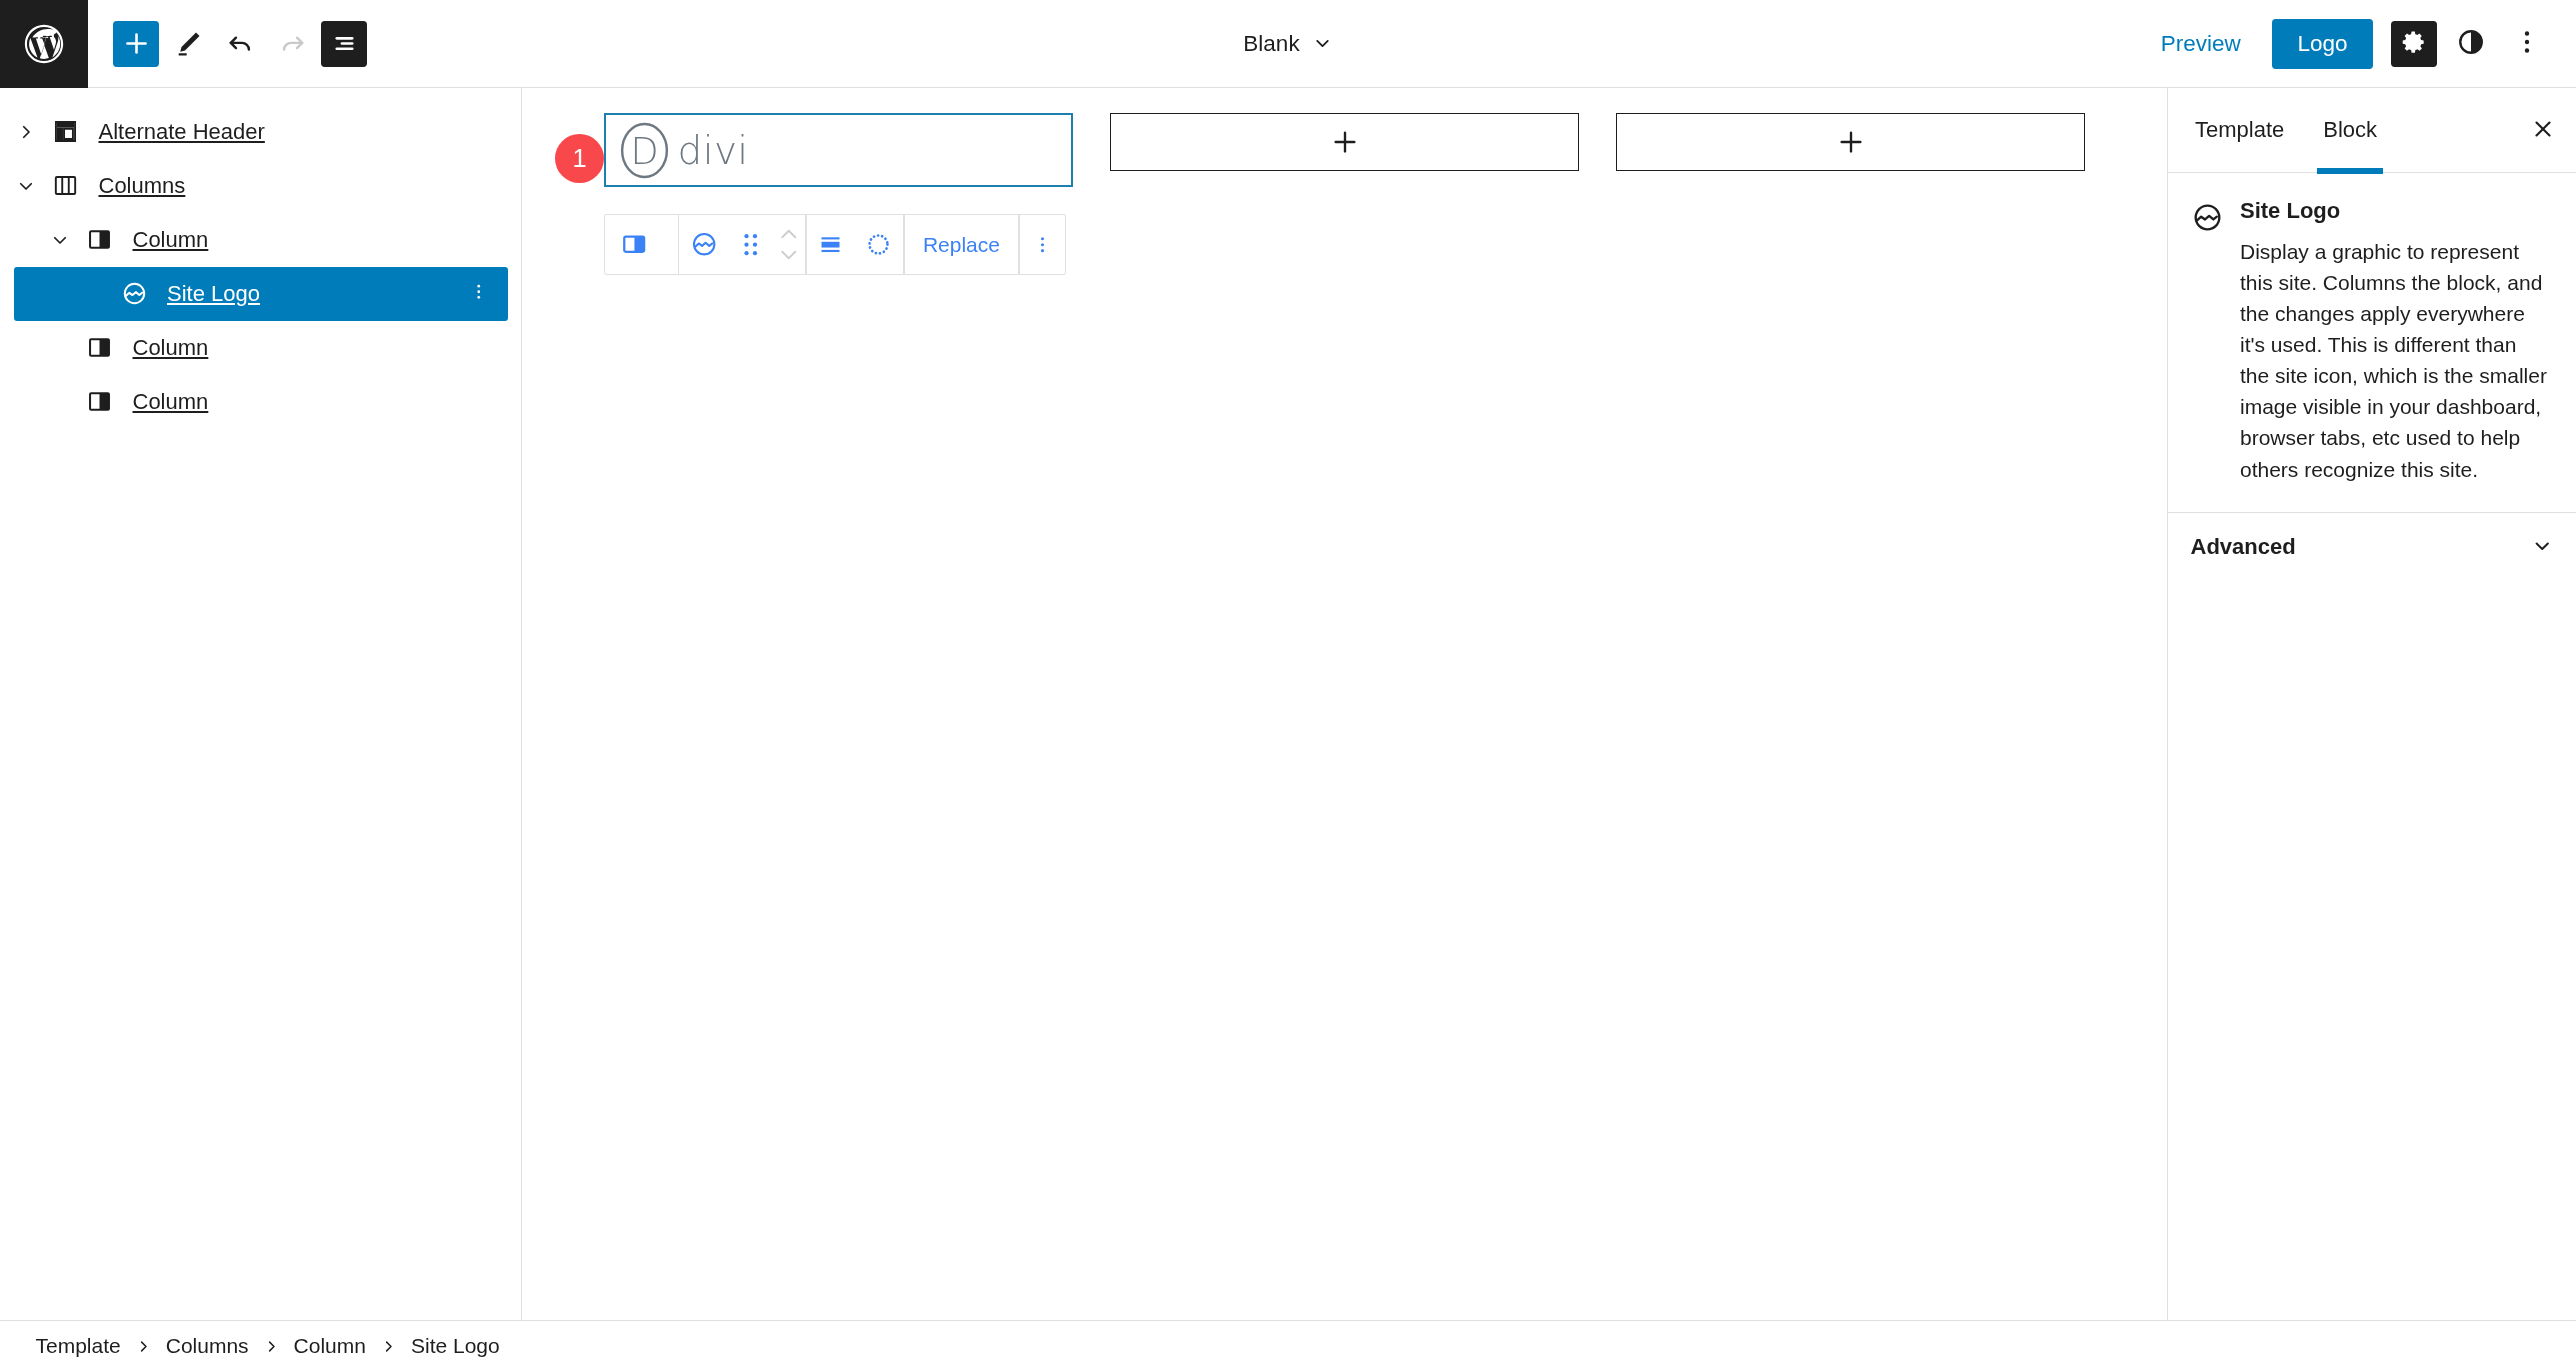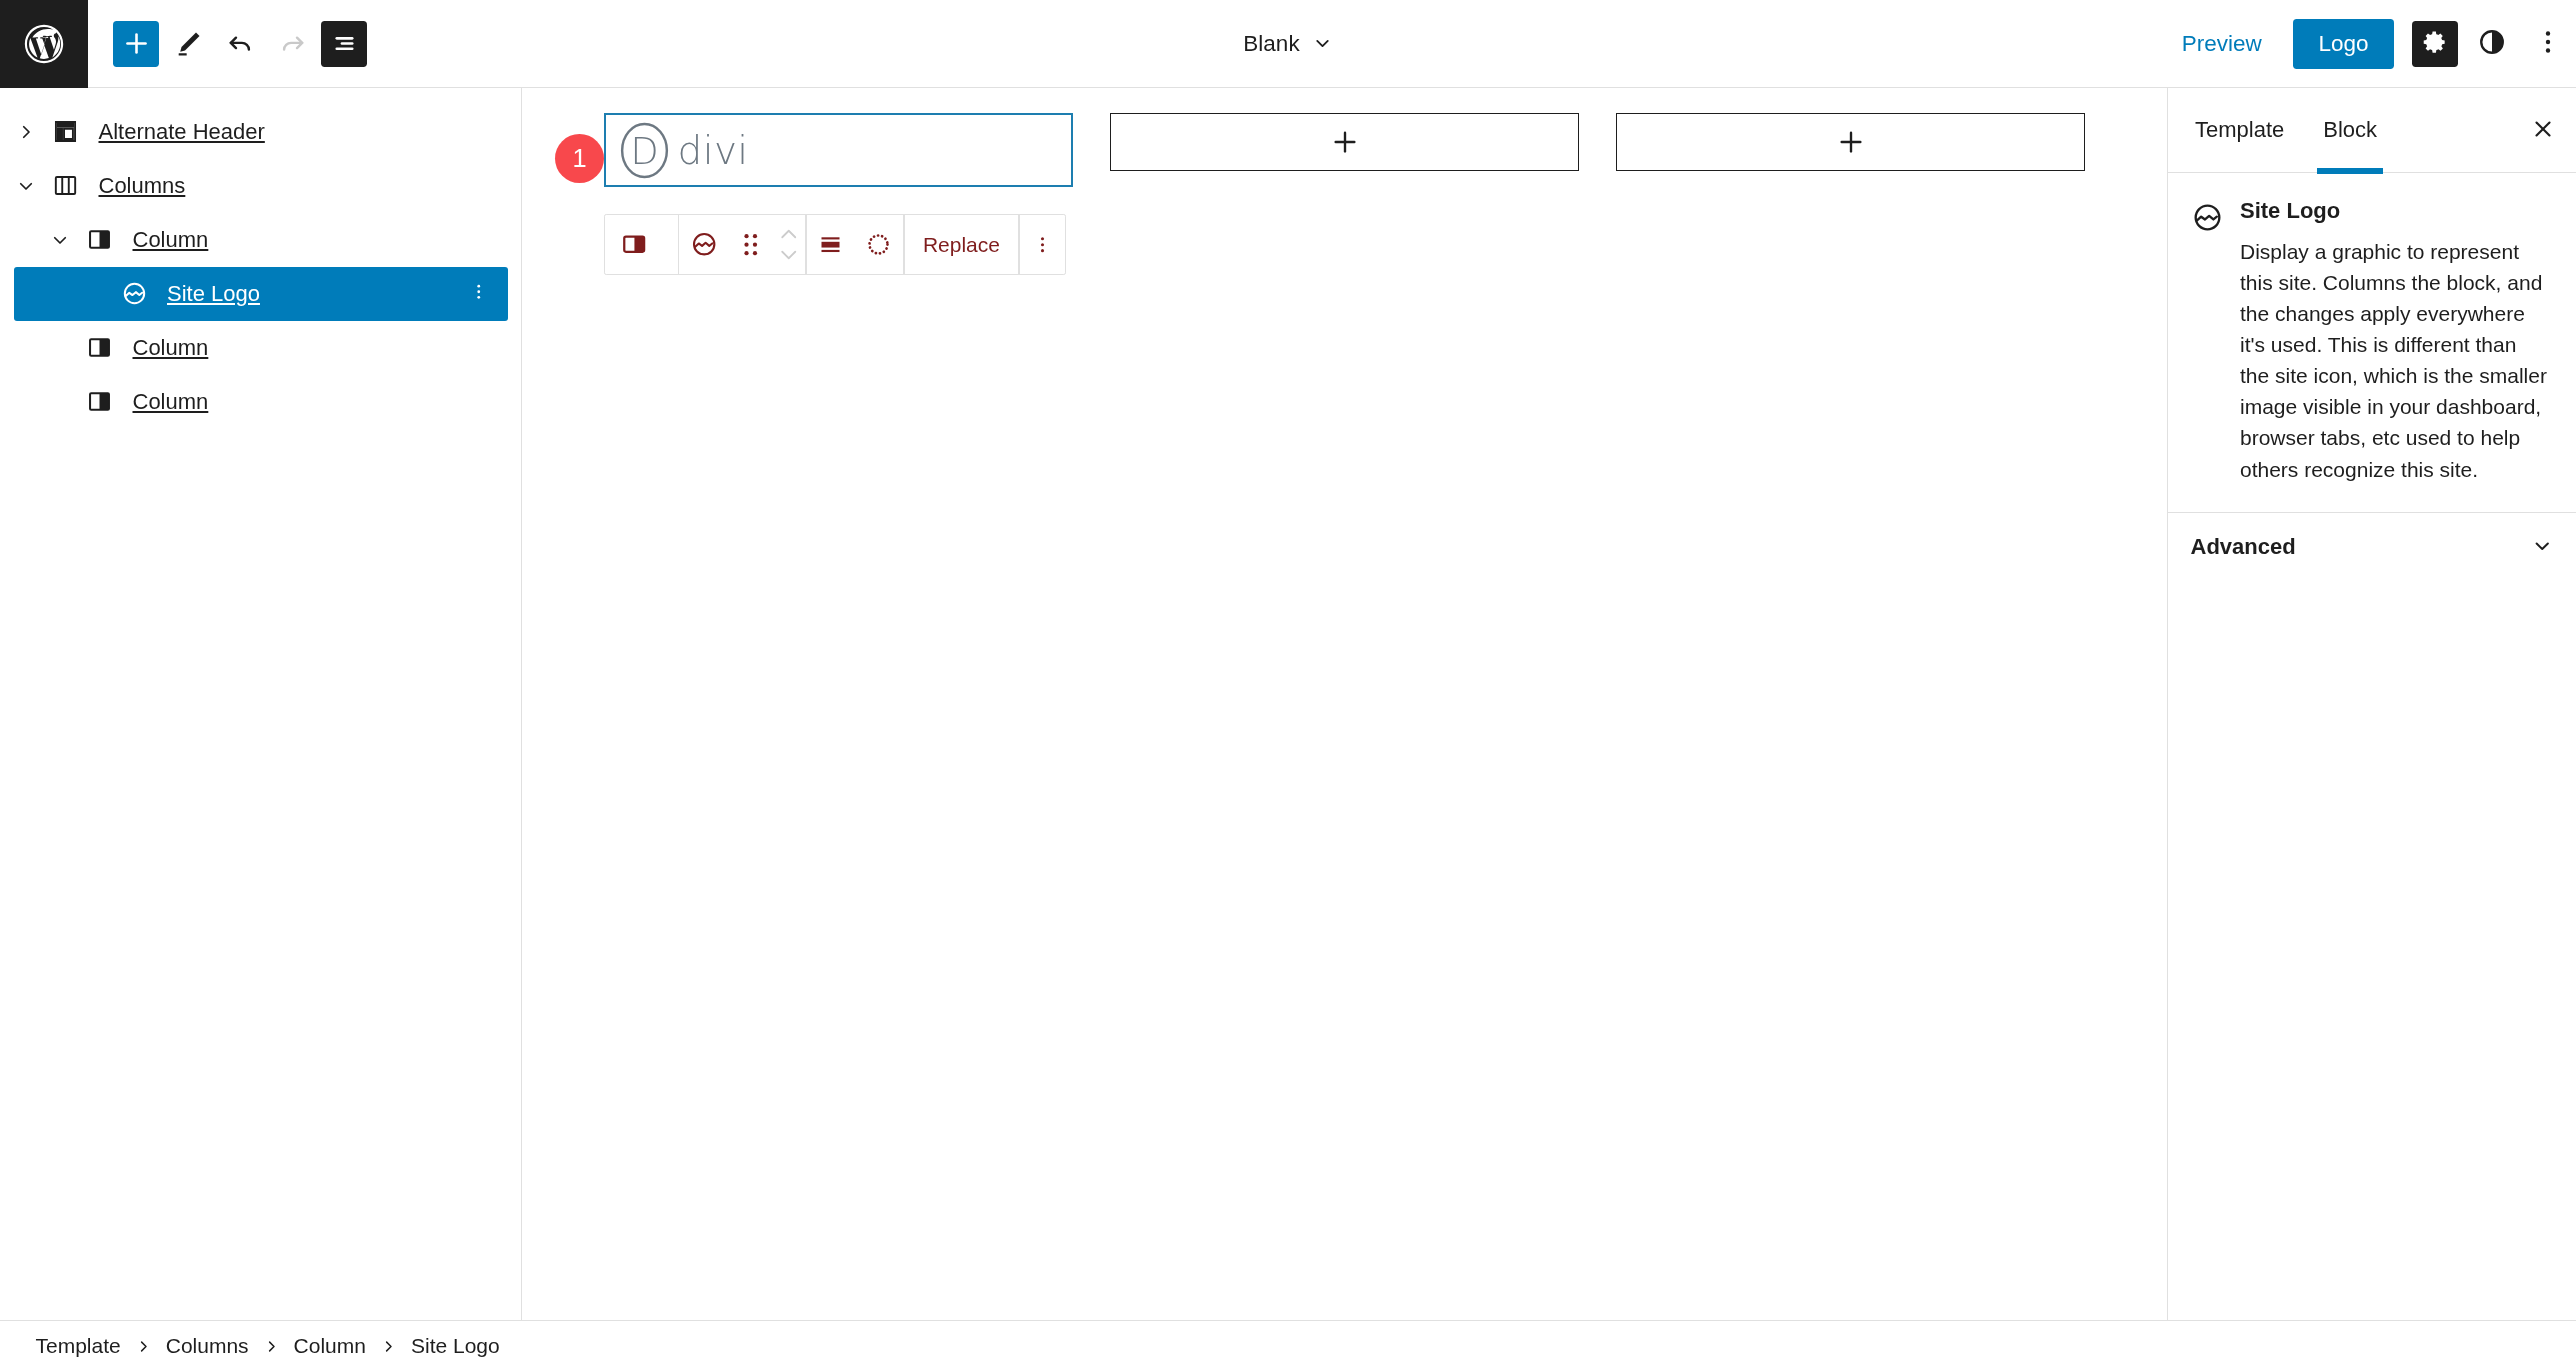--- a/index.html
+++ b/index.html
@@ -69,21 +69,21 @@
     background: transparent; border: none; cursor: pointer;
     padding: 7.5px 12px; border-radius: 3px;
     font-size: 22.5px; color: #1e1e1e;
     font-family: "Liberation Sans", sans-serif;
   }
   .doc-title-btn svg { width: 21px; height: 21px; display:block; }
 
   .tb-right {
     margin-left: auto;
     display: flex; align-items: center; gap: 10.5px;
-    padding-right: 5px;
+    padding-right: 26px;
   }
   .preview-link {
     font-size: 22.5px; color: #007cba; background: none; border: none;
     cursor: pointer; padding: 10.5px 13.5px; border-radius: 3px;
     font-family: "Liberation Sans", sans-serif;
   }
   .save-btn {
     background: #007cba; color: #fff; border: none;
     font-size: 22.5px; padding: 12px 25.4px; border-radius: 3.7px;
     cursor: pointer; font-family: "Liberation Sans", sans-serif;
@@ -260,21 +260,21 @@
   .bt-sep-group {
     display: flex; align-items: stretch;
     border-right: 1.5px solid #e0e0e0;
   }
   .bt-sep-group:last-child { border-right: none; }
   .bt-btn {
     min-width: 45px;
     padding: 0 10.5px;
     display: flex; align-items: center; justify-content: center;
     background: transparent; border: none; cursor: pointer;
-    color: #7f1d1d;
+    color: #3b82f6;
     font-size: 21px;
     font-family: "Liberation Sans", sans-serif;
   }
   .bt-btn svg { display: block; }
   .bt-btn.parent { min-width: 58px; }
   .bt-mover {
     display: flex; flex-direction: column; align-items: center; justify-content: center;
     padding: 0 6px; color: #ccc;
   }
   .bt-mover svg { display: block; width: 19.5px; height: 12px; }

